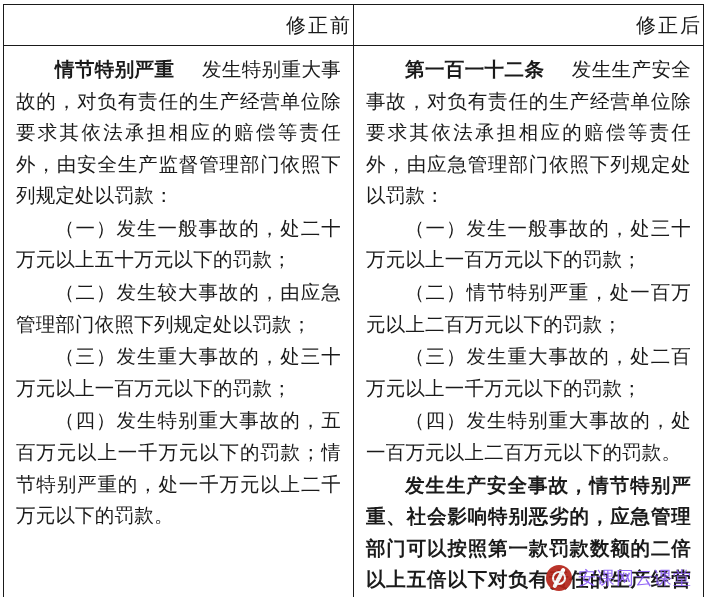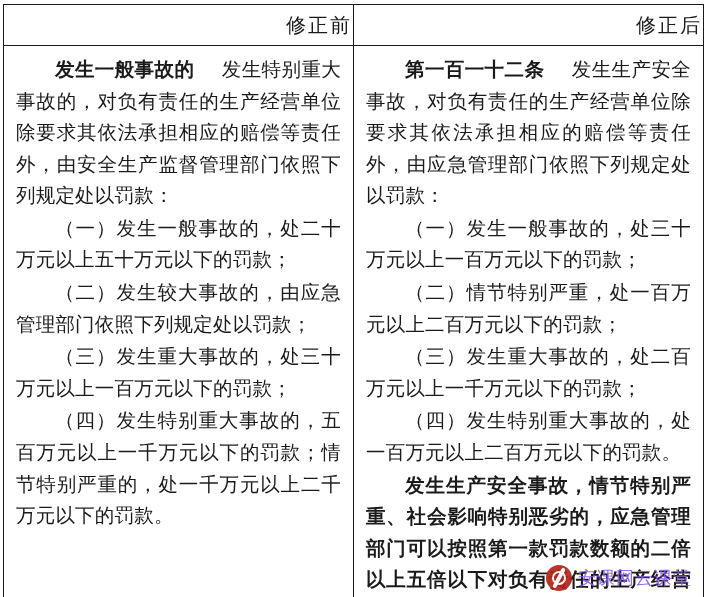--- a/index.html
+++ b/index.html
@@ -110,21 +110,21 @@
     <thead>
       <tr>
         <th>修正前</th>
         <th>修正后</th>
       </tr>
     </thead>
     <tbody>
       <tr>
         <td>
           <p class="para indent">
-            <span class="strong-head">发生一般事故的</span><span class="gap"></span><span>发生特别重大事故的，对负有责任的生产经营单位除要求其依法承担相应的赔偿等责任外，由安全生产监督管理部门依照下列规定处以罚款：</span>
+            <span class="strong-head">情节特别严重</span><span class="gap"></span><span>发生特别重大事故的，对负有责任的生产经营单位除要求其依法承担相应的赔偿等责任外，由安全生产监督管理部门依照下列规定处以罚款：</span>
           </p>
           <p class="para indent">（一）发生一般事故的，处二十万元以上五十万元以下的罚款；</p>
           <p class="para indent">（二）发生较大事故的，由应急管理部门依照下列规定处以罚款；</p>
           <p class="para indent">（三）发生重大事故的，处三十万元以上一百万元以下的罚款；</p>
           <p class="para indent">（四）发生特别重大事故的，五百万元以上一千万元以下的罚款；情节特别严重的，处一千万元以上二千万元以下的罚款。</p>
         </td>
         <td>
           <p class="para indent">
             <span class="strong-head">第一百一十二条</span><span class="gap"></span><span>发生生产安全事故，对负有责任的生产经营单位除要求其依法承担相应的赔偿等责任外，由应急管理部门依照下列规定处以罚款：</span>
           </p>

